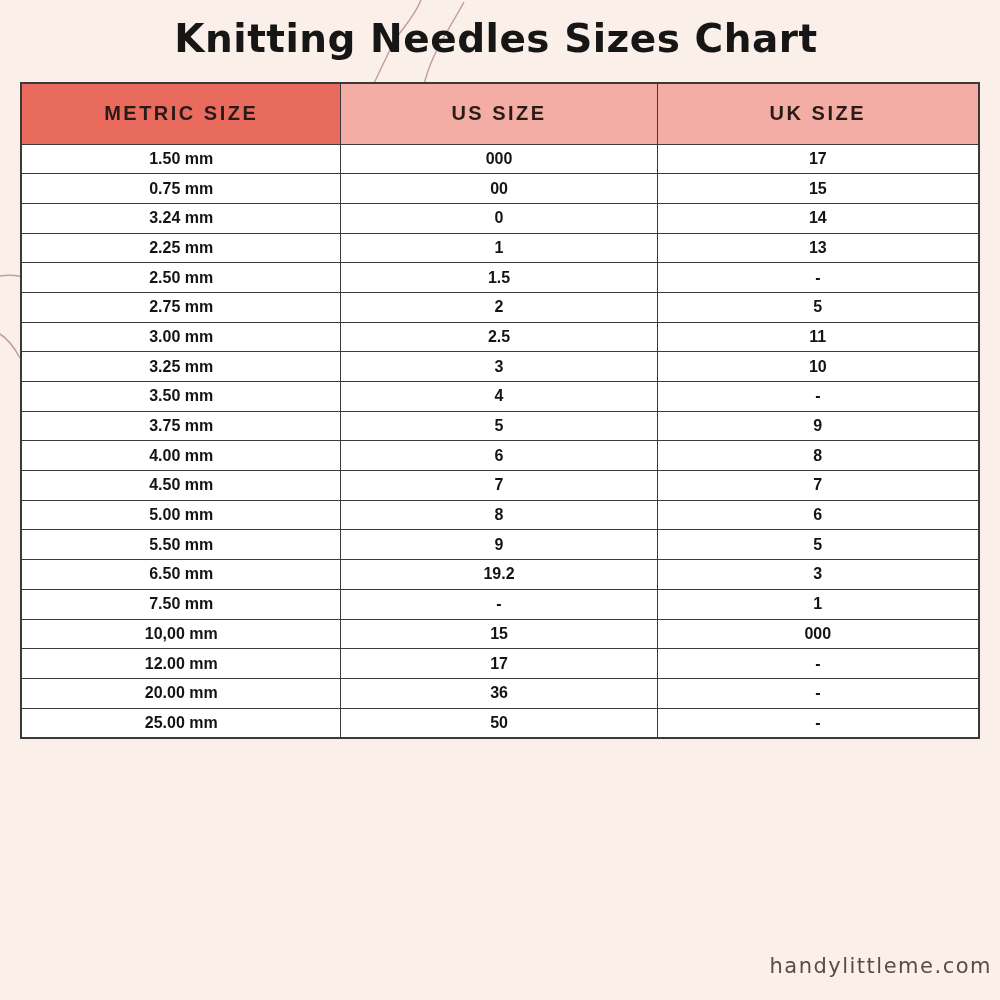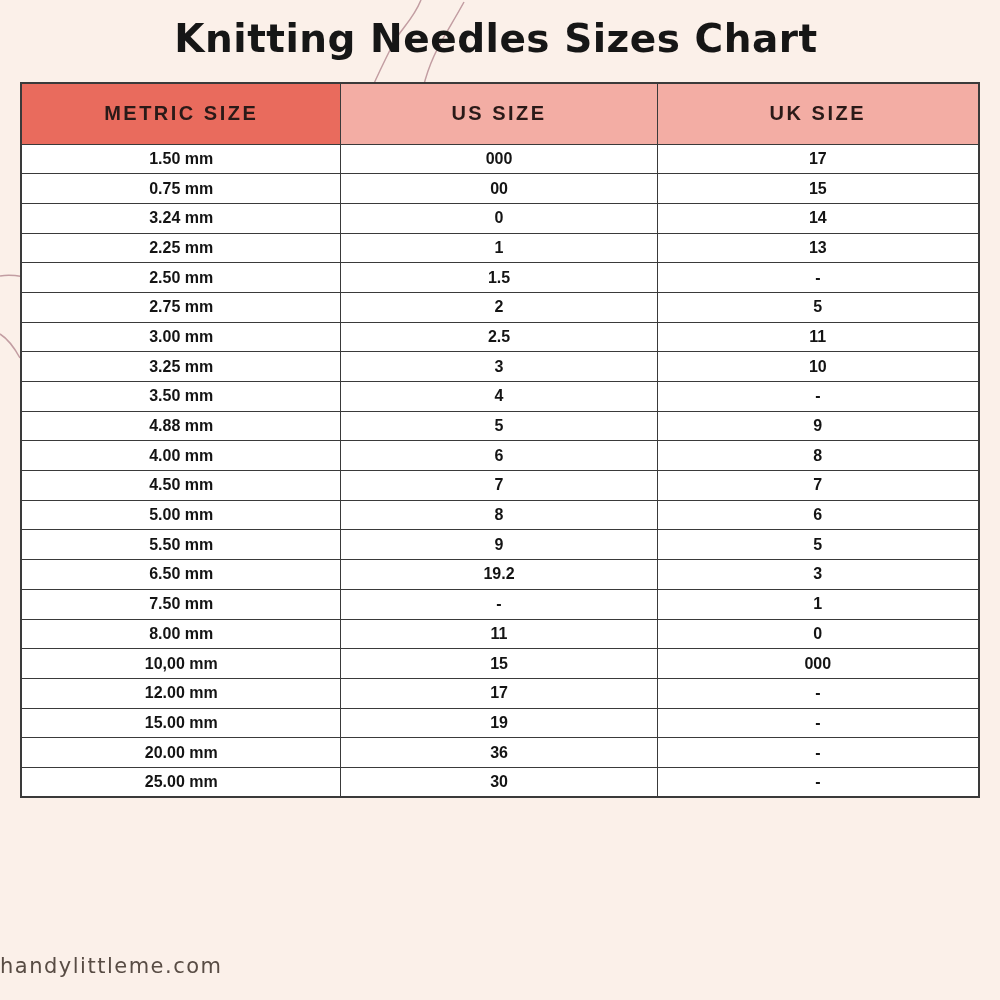--- a/index.html
+++ b/index.html
@@ -76,21 +76,21 @@
     background: var(--row-background);
   }
   .size-table th:nth-child(1), .size-table td:nth-child(1) { width: 33.4%; }
   .size-table th:nth-child(2), .size-table td:nth-child(2) { width: 33.0%; }
   .size-table th:nth-child(3), .size-table td:nth-child(3) { width: 33.6%; }
   .footer {
     position: absolute;
     bottom: 22px;
     left: 0;
     width: 100%;
-    text-align: left;
+    text-align: right;
     font-size: 21px;
     letter-spacing: 1.5px;
     color: var(--footer-text);
     font-family: "DejaVu Sans", "Liberation Sans", sans-serif;
   }
 </style>
 </head>
 <body>
 
 <div class="canvas">
@@ -154,21 +154,21 @@
           <td>3.25 mm</td>
           <td>3</td>
           <td>10</td>
         </tr>
         <tr>
           <td>3.50 mm</td>
           <td>4</td>
           <td>-</td>
         </tr>
         <tr>
-          <td>4.88 mm</td>
+          <td>3.75 mm</td>
           <td>5</td>
           <td>9</td>
         </tr>
         <tr>
           <td>4.00 mm</td>
           <td>6</td>
           <td>8</td>
         </tr>
         <tr>
           <td>4.50 mm</td>
@@ -189,47 +189,37 @@
           <td>6.50 mm</td>
           <td>19.2</td>
           <td>3</td>
         </tr>
         <tr>
           <td>7.50 mm</td>
           <td>-</td>
           <td>1</td>
         </tr>
         <tr>
-          <td>8.00 mm</td>
-          <td>11</td>
-          <td>0</td>
-        </tr>
-        <tr>
           <td>10,00 mm</td>
           <td>15</td>
           <td>000</td>
         </tr>
         <tr>
           <td>12.00 mm</td>
           <td>17</td>
           <td>-</td>
         </tr>
         <tr>
-          <td>15.00 mm</td>
-          <td>19</td>
-          <td>-</td>
-        </tr>
-        <tr>
           <td>20.00 mm</td>
           <td>36</td>
           <td>-</td>
         </tr>
         <tr>
           <td>25.00 mm</td>
-          <td>30</td>
+          <td>50</td>
           <td>-</td>
         </tr>
       </tbody>
   </table>
 
   <div class="footer">handylittleme.com</div>
 
 </div>
 
 </body></html>

